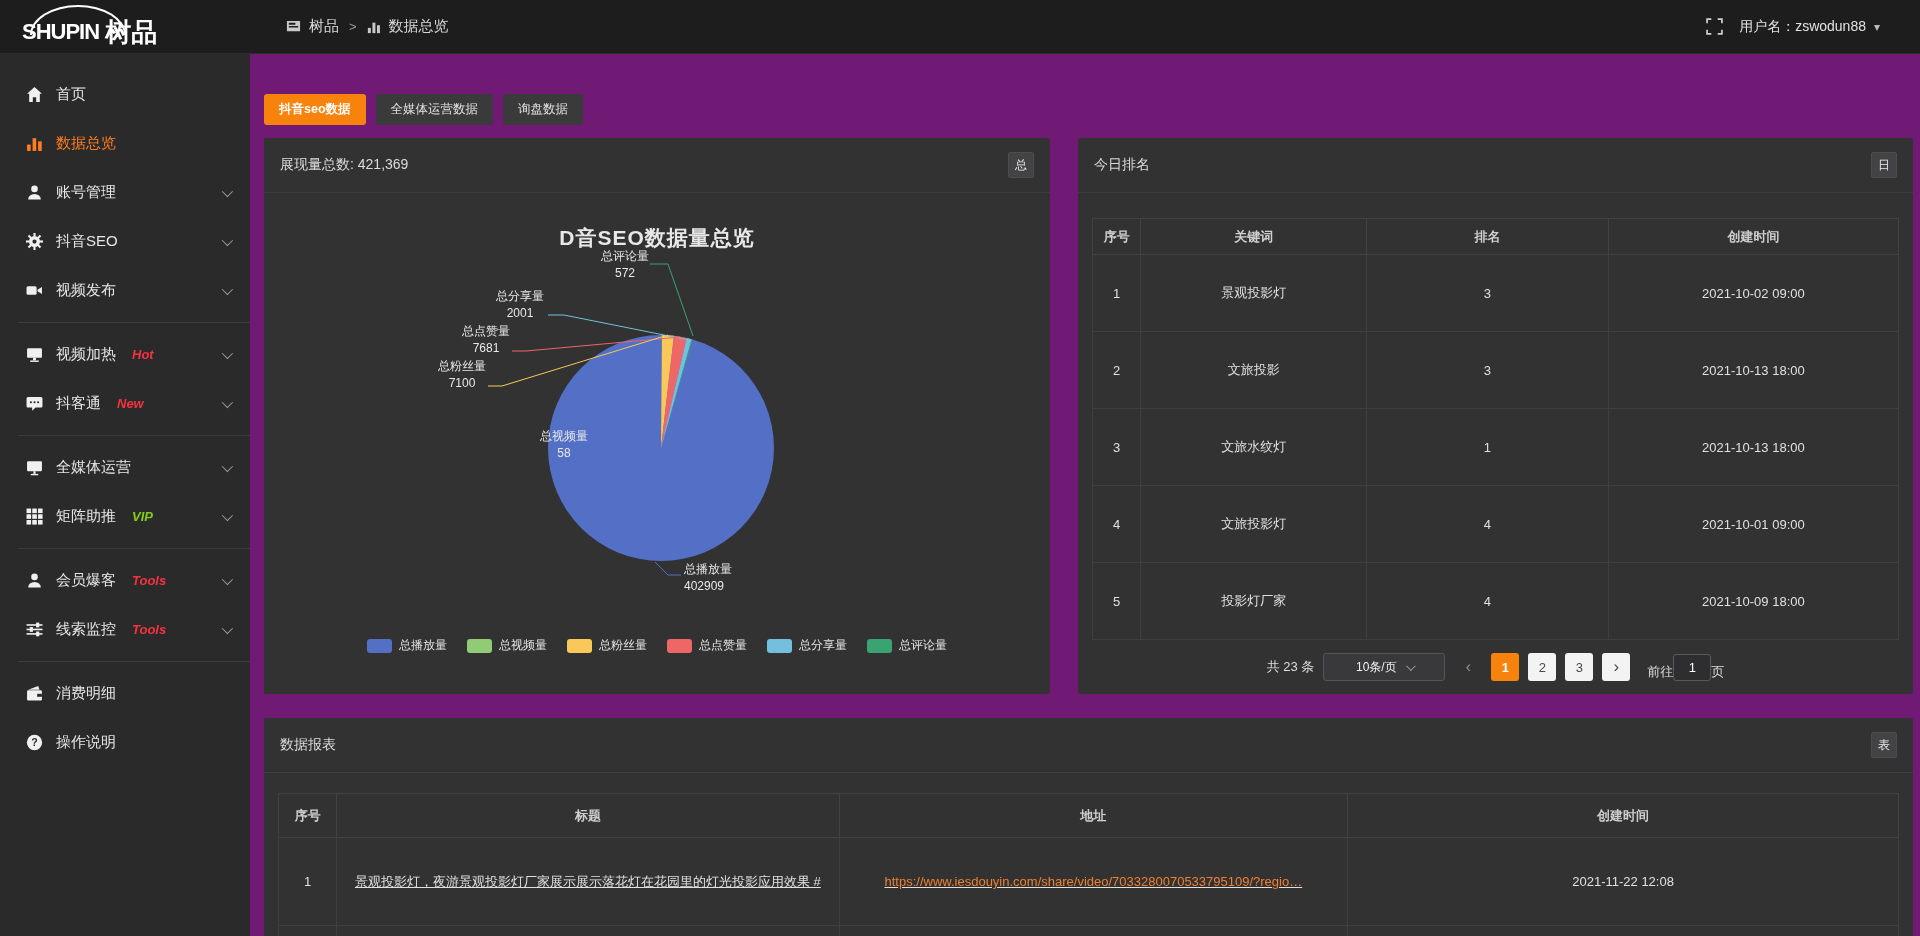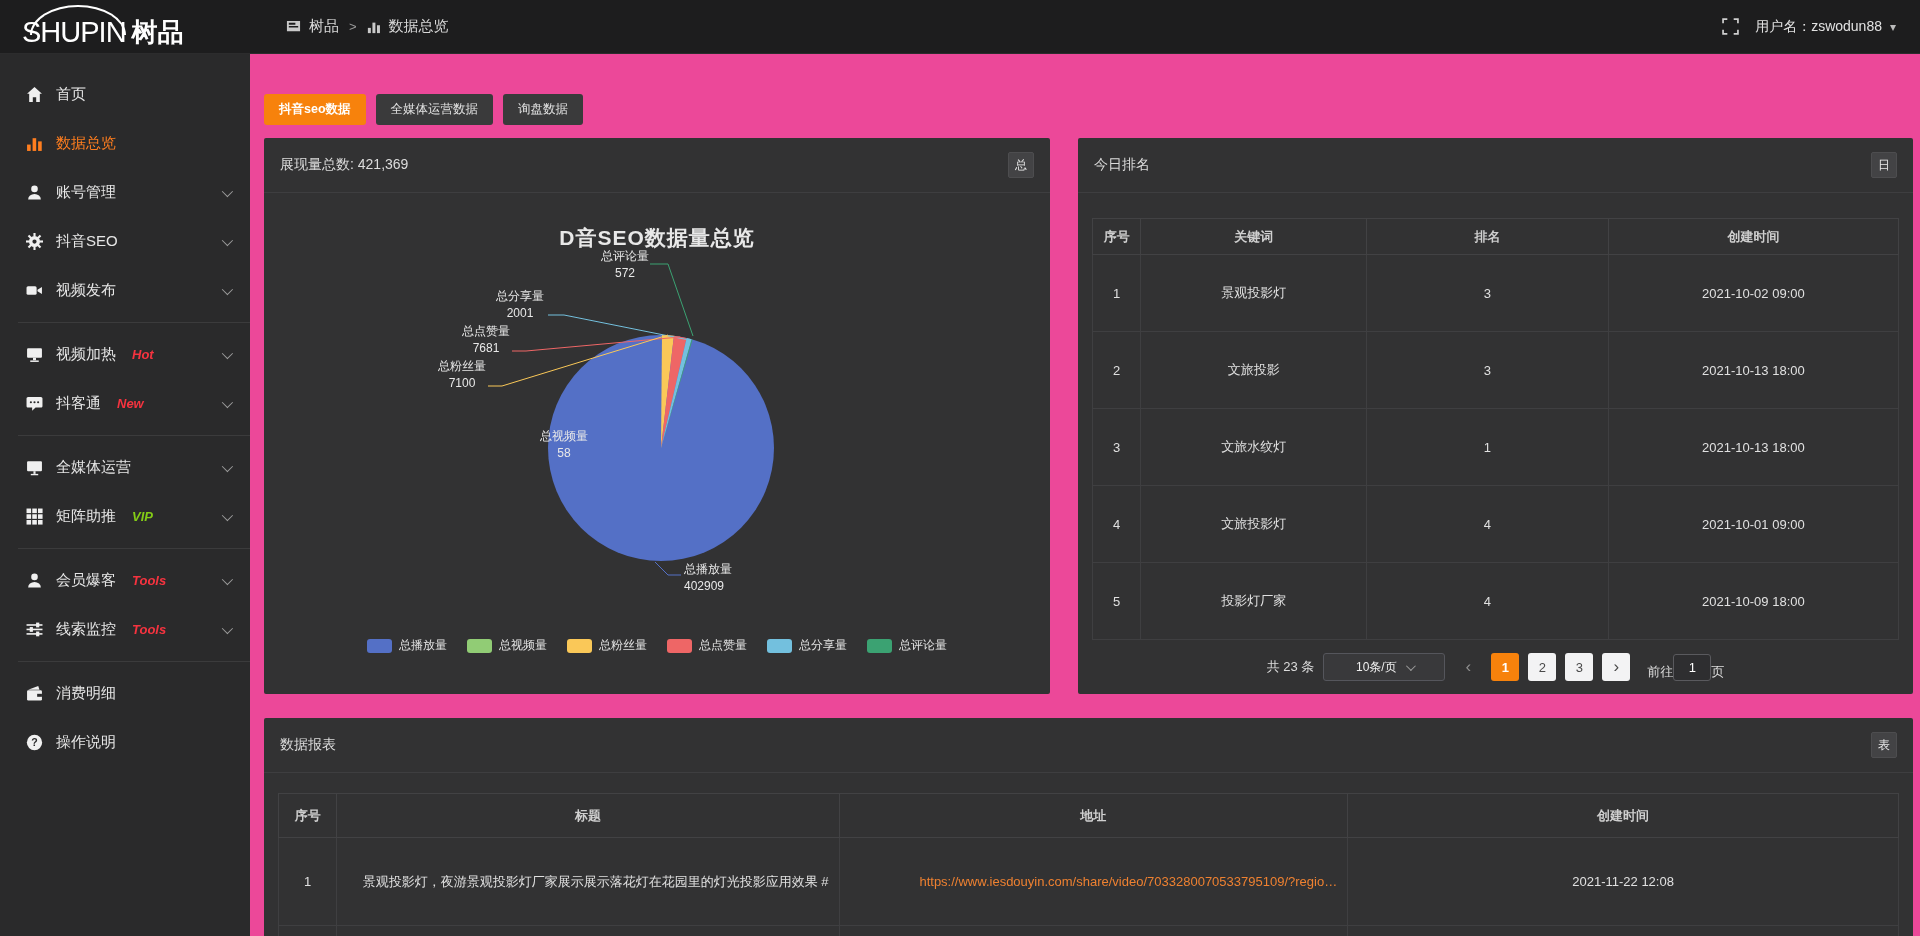--- a/index.html
+++ b/index.html
@@ -8,50 +8,50 @@
 
   
   .header { position:absolute; top:0; left:0; width:1920px; height:54px;
     background:#1d1d1e; display:flex; align-items:center; z-index:5;
     border-bottom:1px solid #2c2c2d; }
   .logo { width:250px; padding-left:22px; display:flex; align-items:flex-end;
     position:relative; height:54px; }
   .logo-arc { position:absolute; top:5px; left:30px; width:96px; height:30px;
     border:2.5px solid #fff; border-bottom:none;
     border-radius:50% 50% 0 0 / 100% 100% 0 0; }
-  .logo-en { font-size:29px; font-weight:400; color:#fff; letter-spacing:-1px;
+  .logo-en { font-size:22px; font-weight:700; color:#fff; letter-spacing:-1px;
     line-height:44px;text-align:right; }
   .logo-cn { font-size:26px; font-weight:800; color:#fff; margin-left:6px;
     line-height:44px; }
   .breadcrumb { display:flex; align-items:center; gap:8px; font-size:15px;
     color:#d8d8d8; margin-left:36px; }
   .bc-sep { color:#9a9a9a; font-size:13px; margin:0 2px; }
   .header-right { margin-left:auto; display:flex; align-items:center; gap:16px;
-    padding-right:24px; font-size:14px; color:#e2e2e2; }
+    padding-right:40px; font-size:14px; color:#e2e2e2; }
   .icon-svg { display:inline-block; vertical-align:middle; }
 
   
   .sidebar { position:absolute; top:54px; left:0; width:250px; bottom:0;
     background:#2a2a2b; padding-top:16px; }
   .sb-item { height:49px; display:flex; align-items:center; padding:0 20px 0 26px;
     color:#e6e6e6; font-size:15px; cursor:pointer; }
   .sb-item .sb-ic { width:17px; height:17px; margin-right:13px; color:#f0f0f0;
     flex:0 0 17px; }
   .sb-item.active { color:#ff7e1f; }
   .sb-item.active .sb-ic { color:#ff7e1f; }
   .sb-badge { font-style:italic; font-weight:bold; font-size:13px; margin-left:16px; }
   .badge-red { color:#f5333f; }
   .badge-yellow { color:#84cc16; }
   .sb-chevron { margin-left:auto; width:8px; height:8px; border-right:1.5px solid #9b9b9b;
     border-bottom:1.5px solid #9b9b9b; transform:rotate(45deg) translateY(-2px); }
   .sb-divider { height:1px; background:#3b3b3c; margin:7px 0 7px 18px; }
 
   
   .main { position:absolute; left:250px; top:54px; right:0; bottom:0;
-    background:#ec4899; overflow:hidden; }
+    background:#701a75; overflow:hidden; }
   .tabs { position:absolute; left:14px; top:40px; display:flex; gap:10px; }
   .tab { height:31px; padding:0 15px; display:flex; align-items:center;
     font-size:12.5px; color:#e3e3e3; background:#3a3a3b; border-radius:3px;
     cursor:pointer; }
   .tab.active { background:#f7820c; color:#fff; font-weight:bold; }
 
   .panel { position:absolute; background:#323233; border-radius:2px;margin-top:8px; }
   .panel-head { height:55px; display:flex; align-items:center;
     justify-content:space-between; padding:0 16px; border-bottom:1px solid #3e3e40; }
   .panel-title { font-size:14px; color:#dcdcdc; }
@@ -107,22 +107,22 @@
     font-family:"Liberation Sans", sans-serif; }
 
   
   .panel.report { left:14px; top:656px; width:1649px; height:300px; }
   .rp-body { padding:0 14px; }
   .rp-table { margin-top:20px; }
   .rp-table th { height:44px; font-size:13px; color:#cfcfcf; font-weight:600;
     border:1px solid #424244; text-align:center; }
   .rp-table td { height:88px; font-size:13px; color:#e0e0e0; border:1px solid #3f3f41;
     text-align:center; }
-  .rp-table td.left { text-align:right; padding:0 10px; white-space:nowrap;
-    overflow:hidden; }
+  .rp-table td.left { text-align:center; padding:0 10px; white-space:nowrap;
+    overflow:hidden;text-decoration:underline; }
   .rp-table .cut-row td { height:60px; }
   .rp-link { color:#ee8131; text-decoration:none; white-space:nowrap; }
 </style>
 </head>
 <body>
 
 <div class="header">
   <div class="logo">
     <span class="logo-arc"></span>
     <span class="logo-en">SHUPIN</span>

